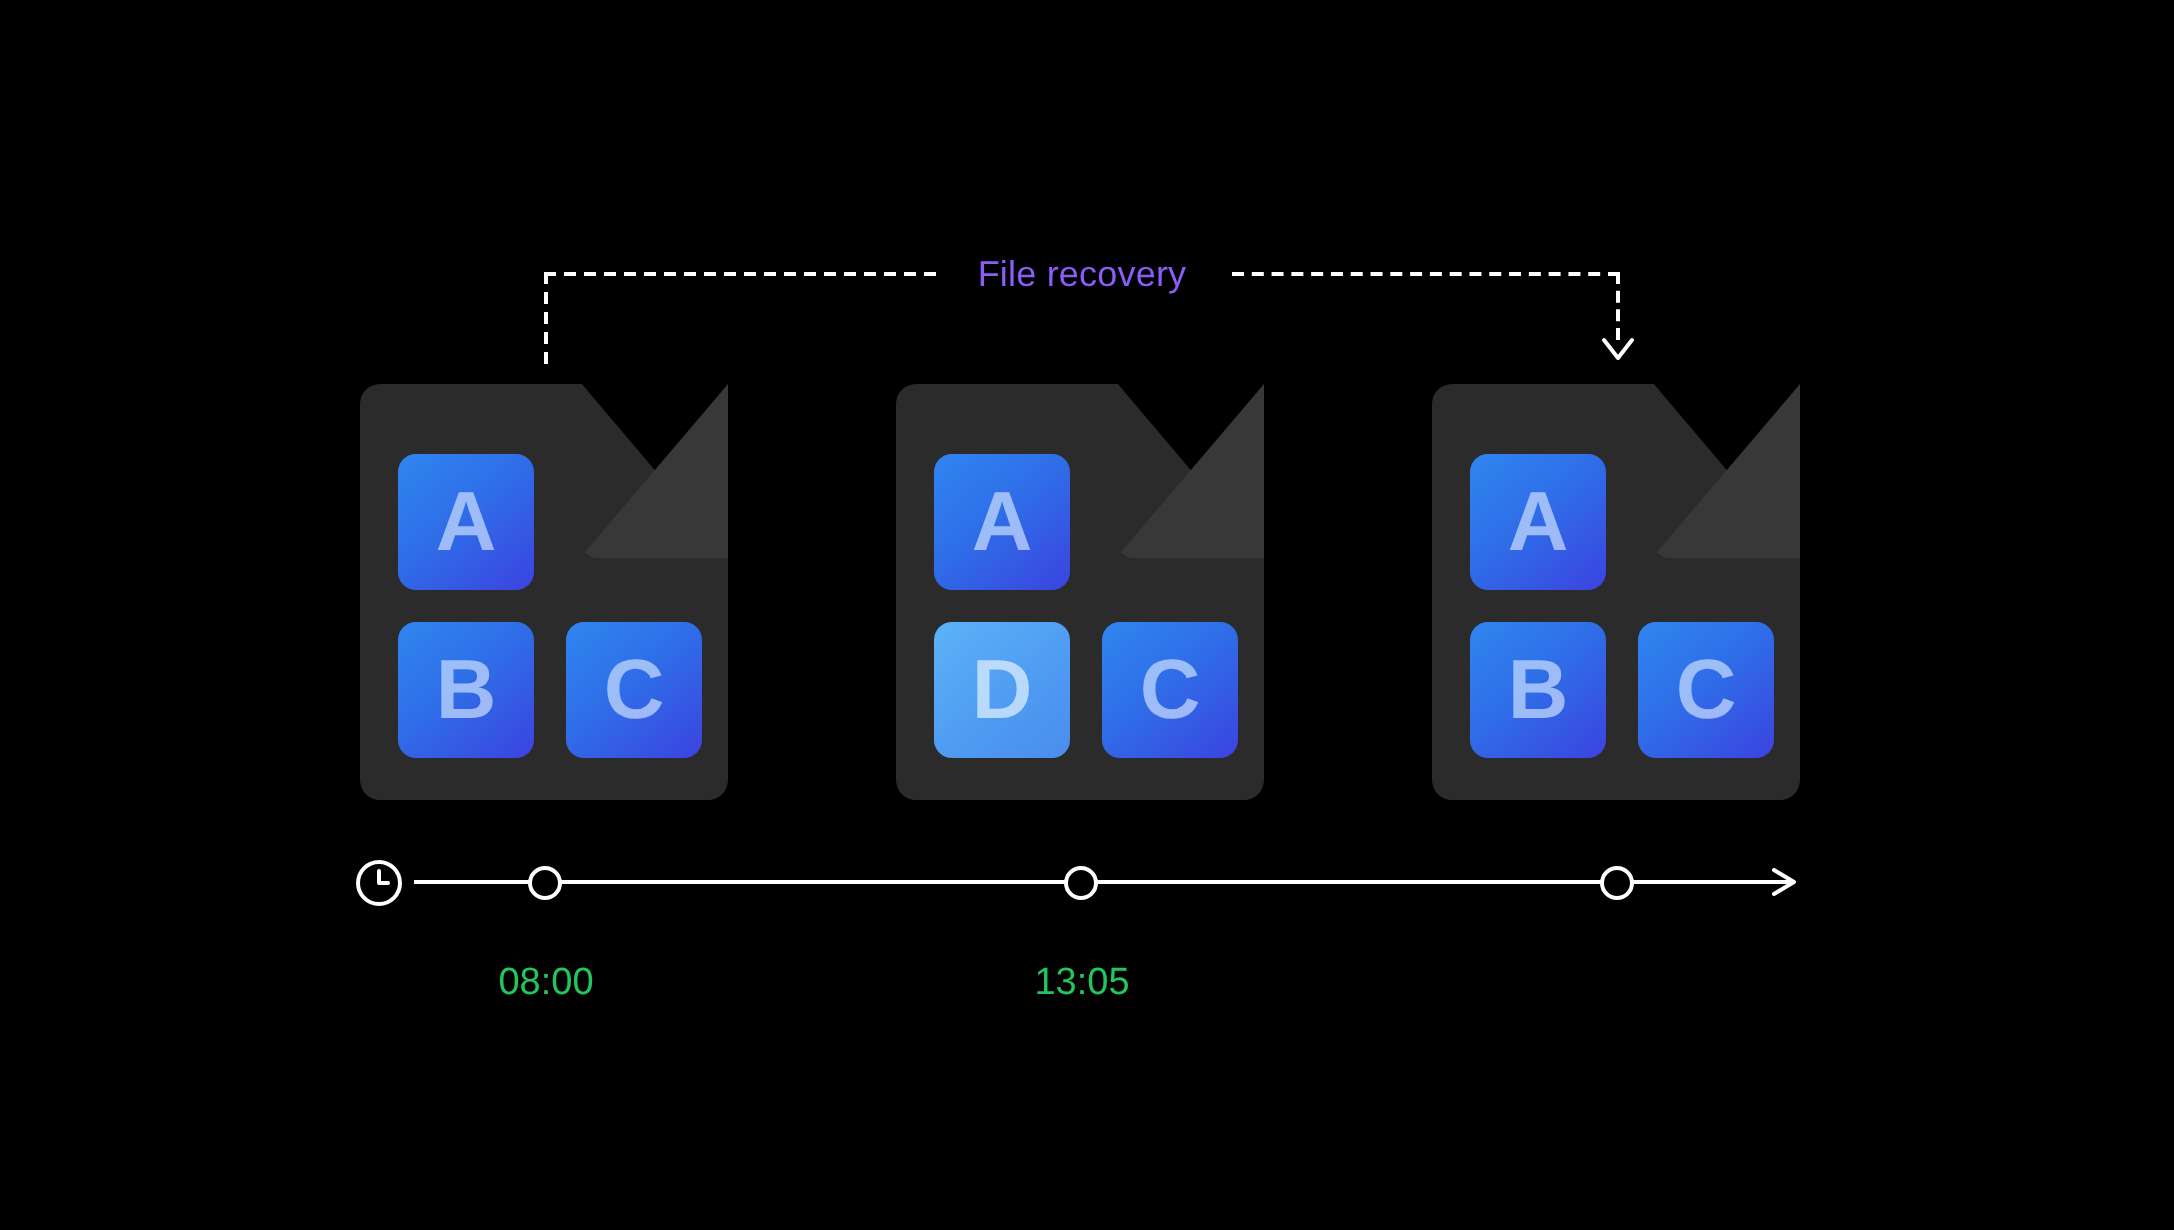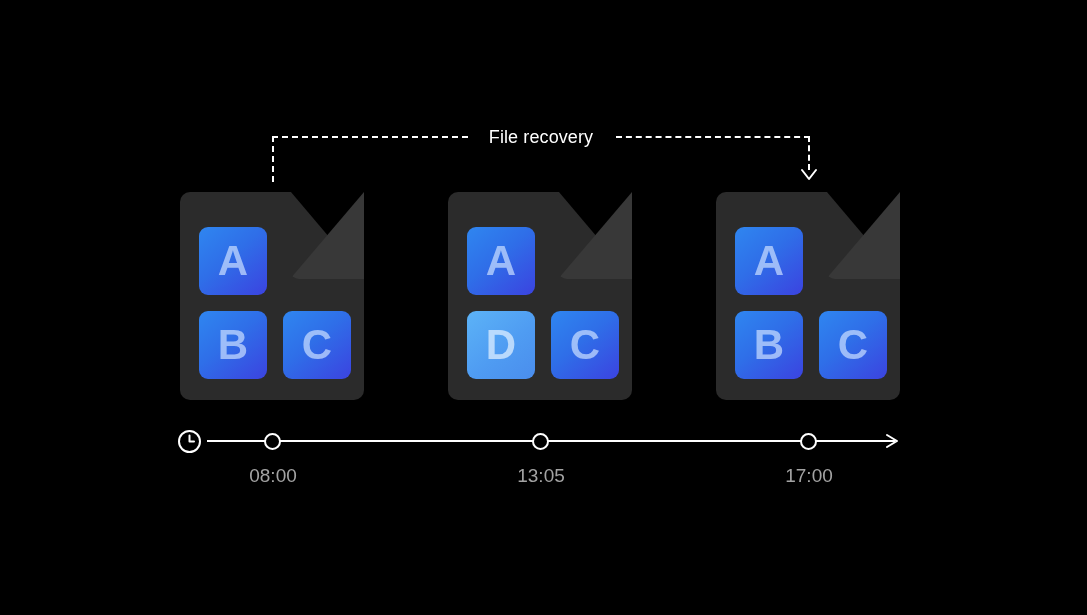--- a/index.html
+++ b/index.html
@@ -17,21 +17,21 @@
     background: #000000;
   }
 
   
   .recovery-label {
     position: absolute;
     left: 478px;
     top: 126px;
     width: 126px;
     text-align: center;
-    color: #ffffff;
+    color: #8b5cf6;
     font-size: 18px;
     line-height: 22px;
     letter-spacing: 0.1px;
     white-space: nowrap;
   }
   .dash-h {
     position: absolute;
     height: 0;
     border-top: 2px dashed #ffffff;
   }
@@ -144,24 +144,24 @@
     border: 2px solid #ffffff;
     border-radius: 50%;
     background: #000000;
   }
   #node1 { left: 264px; }
   #node2 { left: 532px; }
   #node3 { left: 800px; }
 
   .tl-label {
     position: absolute;
-    top: 464px;
+    top: 480px;
     width: 130px;
     text-align: center;
-    color: #a3a3a3;
+    color: #22c55e;
     font-size: 19px;
     line-height: 24px;
     white-space: nowrap;
   }
   #label1 { left: 208px; }
   #label2 { left: 476px; }
   #label3 { left: 744px; }
 </style>
 </head>
 <body>
@@ -237,15 +237,14 @@
   <svg class="tl-arrow" viewBox="0 0 18 16">
     <path d="M2 2 L12 8 L2 14" fill="none" stroke="#ffffff" stroke-width="2" stroke-linecap="round" stroke-linejoin="round"></path>
   </svg>
 
   <div class="tl-node" id="node1"></div>
   <div class="tl-node" id="node2"></div>
   <div class="tl-node" id="node3"></div>
 
   <div class="tl-label" id="label1">08:00</div>
   <div class="tl-label" id="label2">13:05</div>
-  <div class="tl-label" id="label3">17:00</div>
 
 </div>
 
 </body></html>

